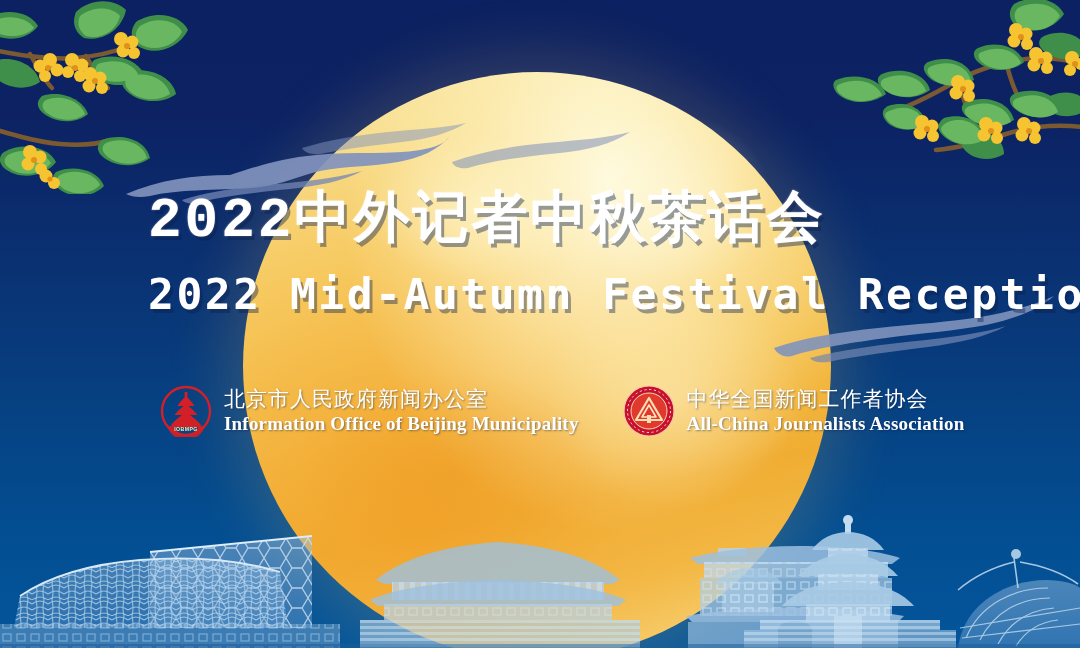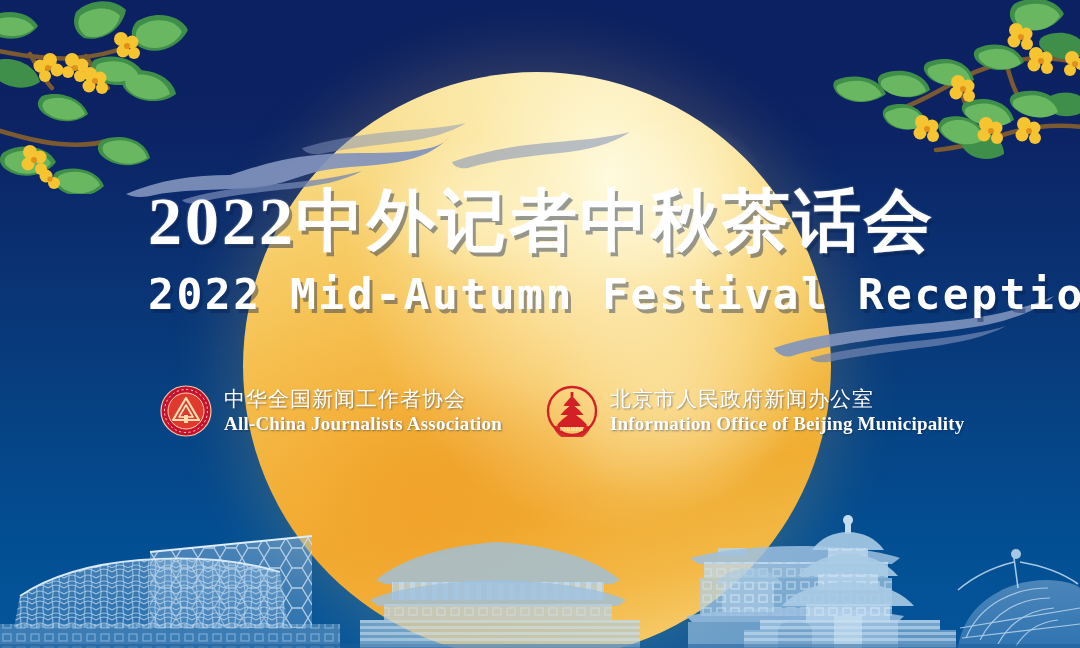--- a/index.html
+++ b/index.html
@@ -38,22 +38,22 @@
   .skyline{position:absolute;left:0;bottom:0;width:1080px;height:160px;}
 
   
   .branch{position:absolute;pointer-events:none;}
 
   
   .titleblock{
     position:absolute;left:148px;top:178px;width:820px;
   }
   .title-cn{
-    font-family:Liberation Serif, serif;
-    font-size:68px;line-height:86px;
+    font-family:Liberation Mono, monospace;
+    font-size:56px;line-height:86px;
     font-weight:700;
     letter-spacing:3px;
     color:#ffffff;
     white-space:nowrap;
     text-shadow:3px 4px 0 rgba(10,30,75,.42), 0 0 2px rgba(255,255,255,.5);
   }
   .title-en{
     font-family:"DejaVu Sans Mono","Liberation Mono",monospace;
     font-size:43px;line-height:52px;
     font-weight:700;
@@ -370,52 +370,52 @@
   <div class="titleblock">
     <div class="title-cn">2022中外记者中秋茶话会</div>
     <div class="title-en">2022 Mid-Autumn Festival Reception</div>
   </div>
 
   <div class="orgs">
 
     <div class="org">
       <div class="org-emblem">
         <svg width="52" height="52" viewBox="0 0 52 52">
-          <circle cx="26" cy="26" r="25" fill="#c8102e"></circle>
-          <circle cx="26" cy="26" r="25" fill="none" stroke="#f3c9a0" stroke-width="1.2"></circle>
-          <circle cx="26" cy="26" r="21.5" fill="none" stroke="#f7dfc5" stroke-width="1" stroke-dasharray="2.2 2.6"></circle>
-          <circle cx="26" cy="26" r="18" fill="#e03a2f"></circle>
-          <circle cx="26" cy="26" r="18" fill="none" stroke="#f6d9ae" stroke-width="1"></circle>
-          <path d="M26 13 L39 35 L13 35 Z" fill="none" stroke="#ffdfae" stroke-width="2.2" stroke-linejoin="round"></path>
-          <path d="M26 20 L33 32 L19 32 Z" fill="none" stroke="#ffe9c6" stroke-width="1.6" stroke-linejoin="round"></path>
-          <rect x="24" y="30" width="4" height="8" fill="#ffdfae"></rect>
-        </svg>
-      </div>
-      <div class="org-text">
-        <div class="org-cn">中华全国新闻工作者协会</div>
-        <div class="org-en">All-China Journalists Association</div>
-      </div>
-    </div>
-
-    <div class="org">
-      <div class="org-emblem">
-        <svg width="52" height="52" viewBox="0 0 52 52">
           <circle cx="26" cy="26" r="24" fill="none" stroke="#d32027" stroke-width="2.4"></circle>
           <g fill="#d32027">
             <rect x="24.6" y="7" width="2.8" height="5"></rect>
             <path d="M26 11 C30 15 33 18 34.5 21 L17.5 21 C19 18 22 15 26 11 Z"></path>
             <path d="M26 19 C31.5 23.5 35.5 27 37.5 30 L14.5 30 C16.5 27 20.5 23.5 26 19 Z"></path>
             <path d="M26 27 C33 32 38.5 36.5 41 40 L11 40 C13.5 36.5 19 32 26 27 Z"></path>
             <rect x="12" y="39" width="28" height="3.2"></rect>
           </g>
           <path d="M10 41 A17 17 0 0 0 42 41" fill="none" stroke="#d32027" stroke-width="5.5" opacity=".9"></path>
           <text x="26" y="46" font-family="'Liberation Sans',sans-serif" font-size="5.2" font-weight="700" fill="#fbe9a8" text-anchor="middle" letter-spacing=".4">IOBMPG</text>
         </svg>
       </div>
       <div class="org-text">
         <div class="org-cn">北京市人民政府新闻办公室</div>
         <div class="org-en">Information Office of Beijing Municipality</div>
       </div>
     </div>
 
+    <div class="org">
+      <div class="org-emblem">
+        <svg width="52" height="52" viewBox="0 0 52 52">
+          <circle cx="26" cy="26" r="25" fill="#c8102e"></circle>
+          <circle cx="26" cy="26" r="25" fill="none" stroke="#f3c9a0" stroke-width="1.2"></circle>
+          <circle cx="26" cy="26" r="21.5" fill="none" stroke="#f7dfc5" stroke-width="1" stroke-dasharray="2.2 2.6"></circle>
+          <circle cx="26" cy="26" r="18" fill="#e03a2f"></circle>
+          <circle cx="26" cy="26" r="18" fill="none" stroke="#f6d9ae" stroke-width="1"></circle>
+          <path d="M26 13 L39 35 L13 35 Z" fill="none" stroke="#ffdfae" stroke-width="2.2" stroke-linejoin="round"></path>
+          <path d="M26 20 L33 32 L19 32 Z" fill="none" stroke="#ffe9c6" stroke-width="1.6" stroke-linejoin="round"></path>
+          <rect x="24" y="30" width="4" height="8" fill="#ffdfae"></rect>
+        </svg>
+      </div>
+      <div class="org-text">
+        <div class="org-cn">中华全国新闻工作者协会</div>
+        <div class="org-en">All-China Journalists Association</div>
+      </div>
+    </div>
+
   </div>
 
 </div>
 
 </body></html>

